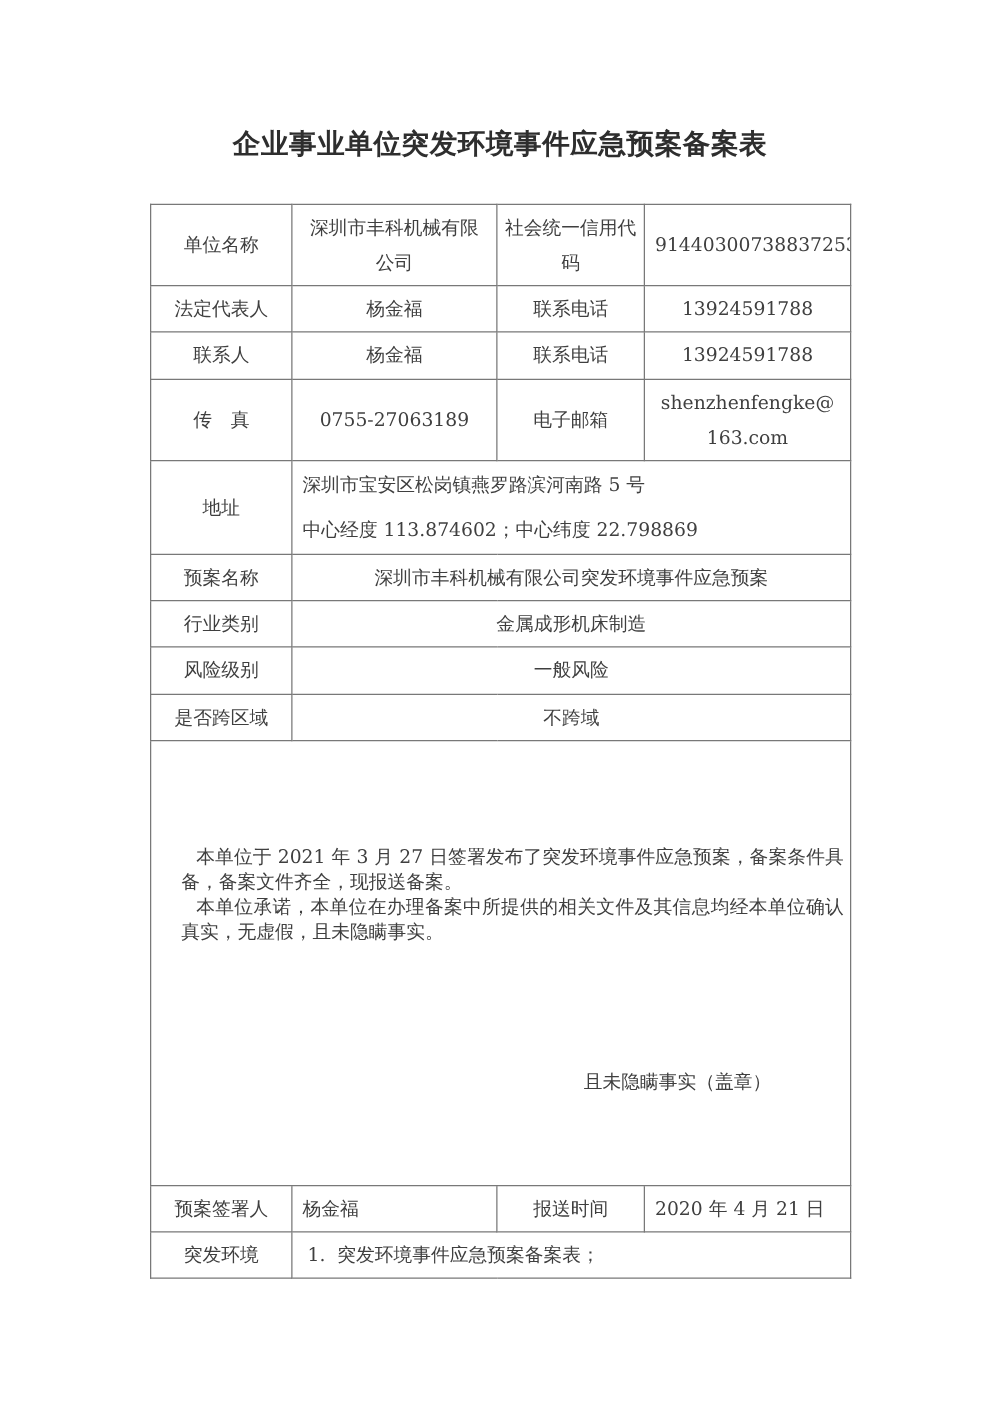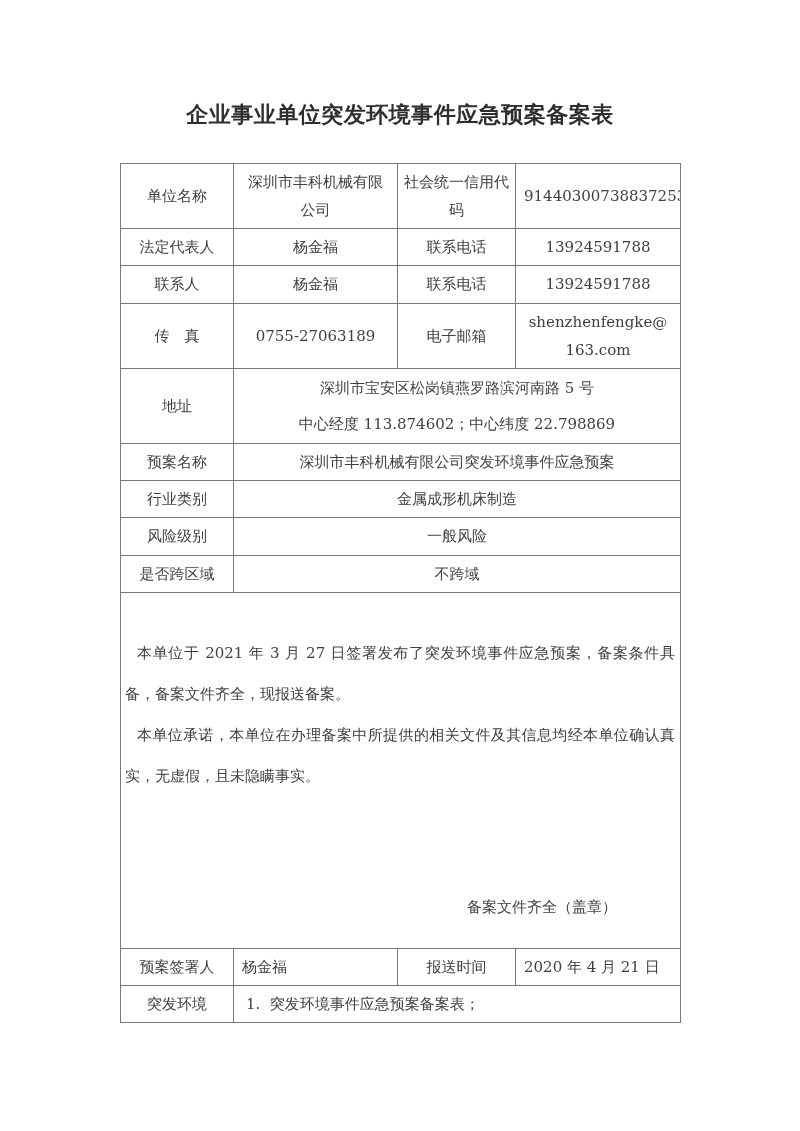--- a/index.html
+++ b/index.html
@@ -37,35 +37,36 @@
   table.form td {
     border: 1px solid #787878;
     vertical-align: middle;
     line-height: 1.9;
     overflow: hidden;
   }
   td.lbl { text-align: center; padding: 0 4px; }
   td.val { text-align: center; padding: 0 8px; }
   td.val-left { text-align: left; padding: 0 8px; }
   td.break-all { word-break: break-all; line-height: 2.0; }
-  .two-line div { line-height: 36px; text-align: center; }
+  .two-line div { line-height: 36px; text-align: left; }
   tr.h65 td { height: 65px; }
   tr.h37 td { height: 37px; }
   tr.h38 td { height: 38px; text-align: center; }
   tr.h75 td { height: 75px; }
   tr.h356 td { height: 356px; }
   td.decl {
     vertical-align: top;
     padding: 10px 5px 0 4px;
     text-align: left;
   }
   td.decl p {
-    line-height: 41px;
+    line-height: 20px;
     text-indent: 12px;
     text-align: justify;
+    margin-left: 20px;
   }
   .seal-line {
     margin-top: 98px;
     text-align: right;
     padding-right: 58px;
     line-height: 24px;
   }
   td.attach { white-space: pre-wrap; padding-left: 12px; }
 </style>
 </head>
@@ -127,21 +128,21 @@
         <td class="val" colspan="3">一般风险</td>
       </tr>
       <tr class="h37">
         <td class="lbl">是否跨区域</td>
         <td class="val" colspan="3">不跨域</td>
       </tr>
       <tr class="h356">
         <td class="decl" colspan="4">
           <p>本单位于 2021 年 3 月 27 日签署发布了突发环境事件应急预案，备案条件具备，备案文件齐全，现报送备案。</p>
           <p>本单位承诺，本单位在办理备案中所提供的相关文件及其信息均经本单位确认真实，无虚假，且未隐瞒事实。</p>
-          <div class="seal-line">备案文件齐全（盖章）</div>
+          <div class="seal-line">且未隐瞒事实（盖章）</div>
         </td>
       </tr>
       <tr class="h37">
         <td class="lbl">预案签署人</td>
         <td class="val-left">杨金福</td>
         <td class="lbl">报送时间</td>
         <td class="val-left">2020 年 4 月 21 日</td>
       </tr>
       <tr class="h37">
         <td class="lbl">突发环境</td>

